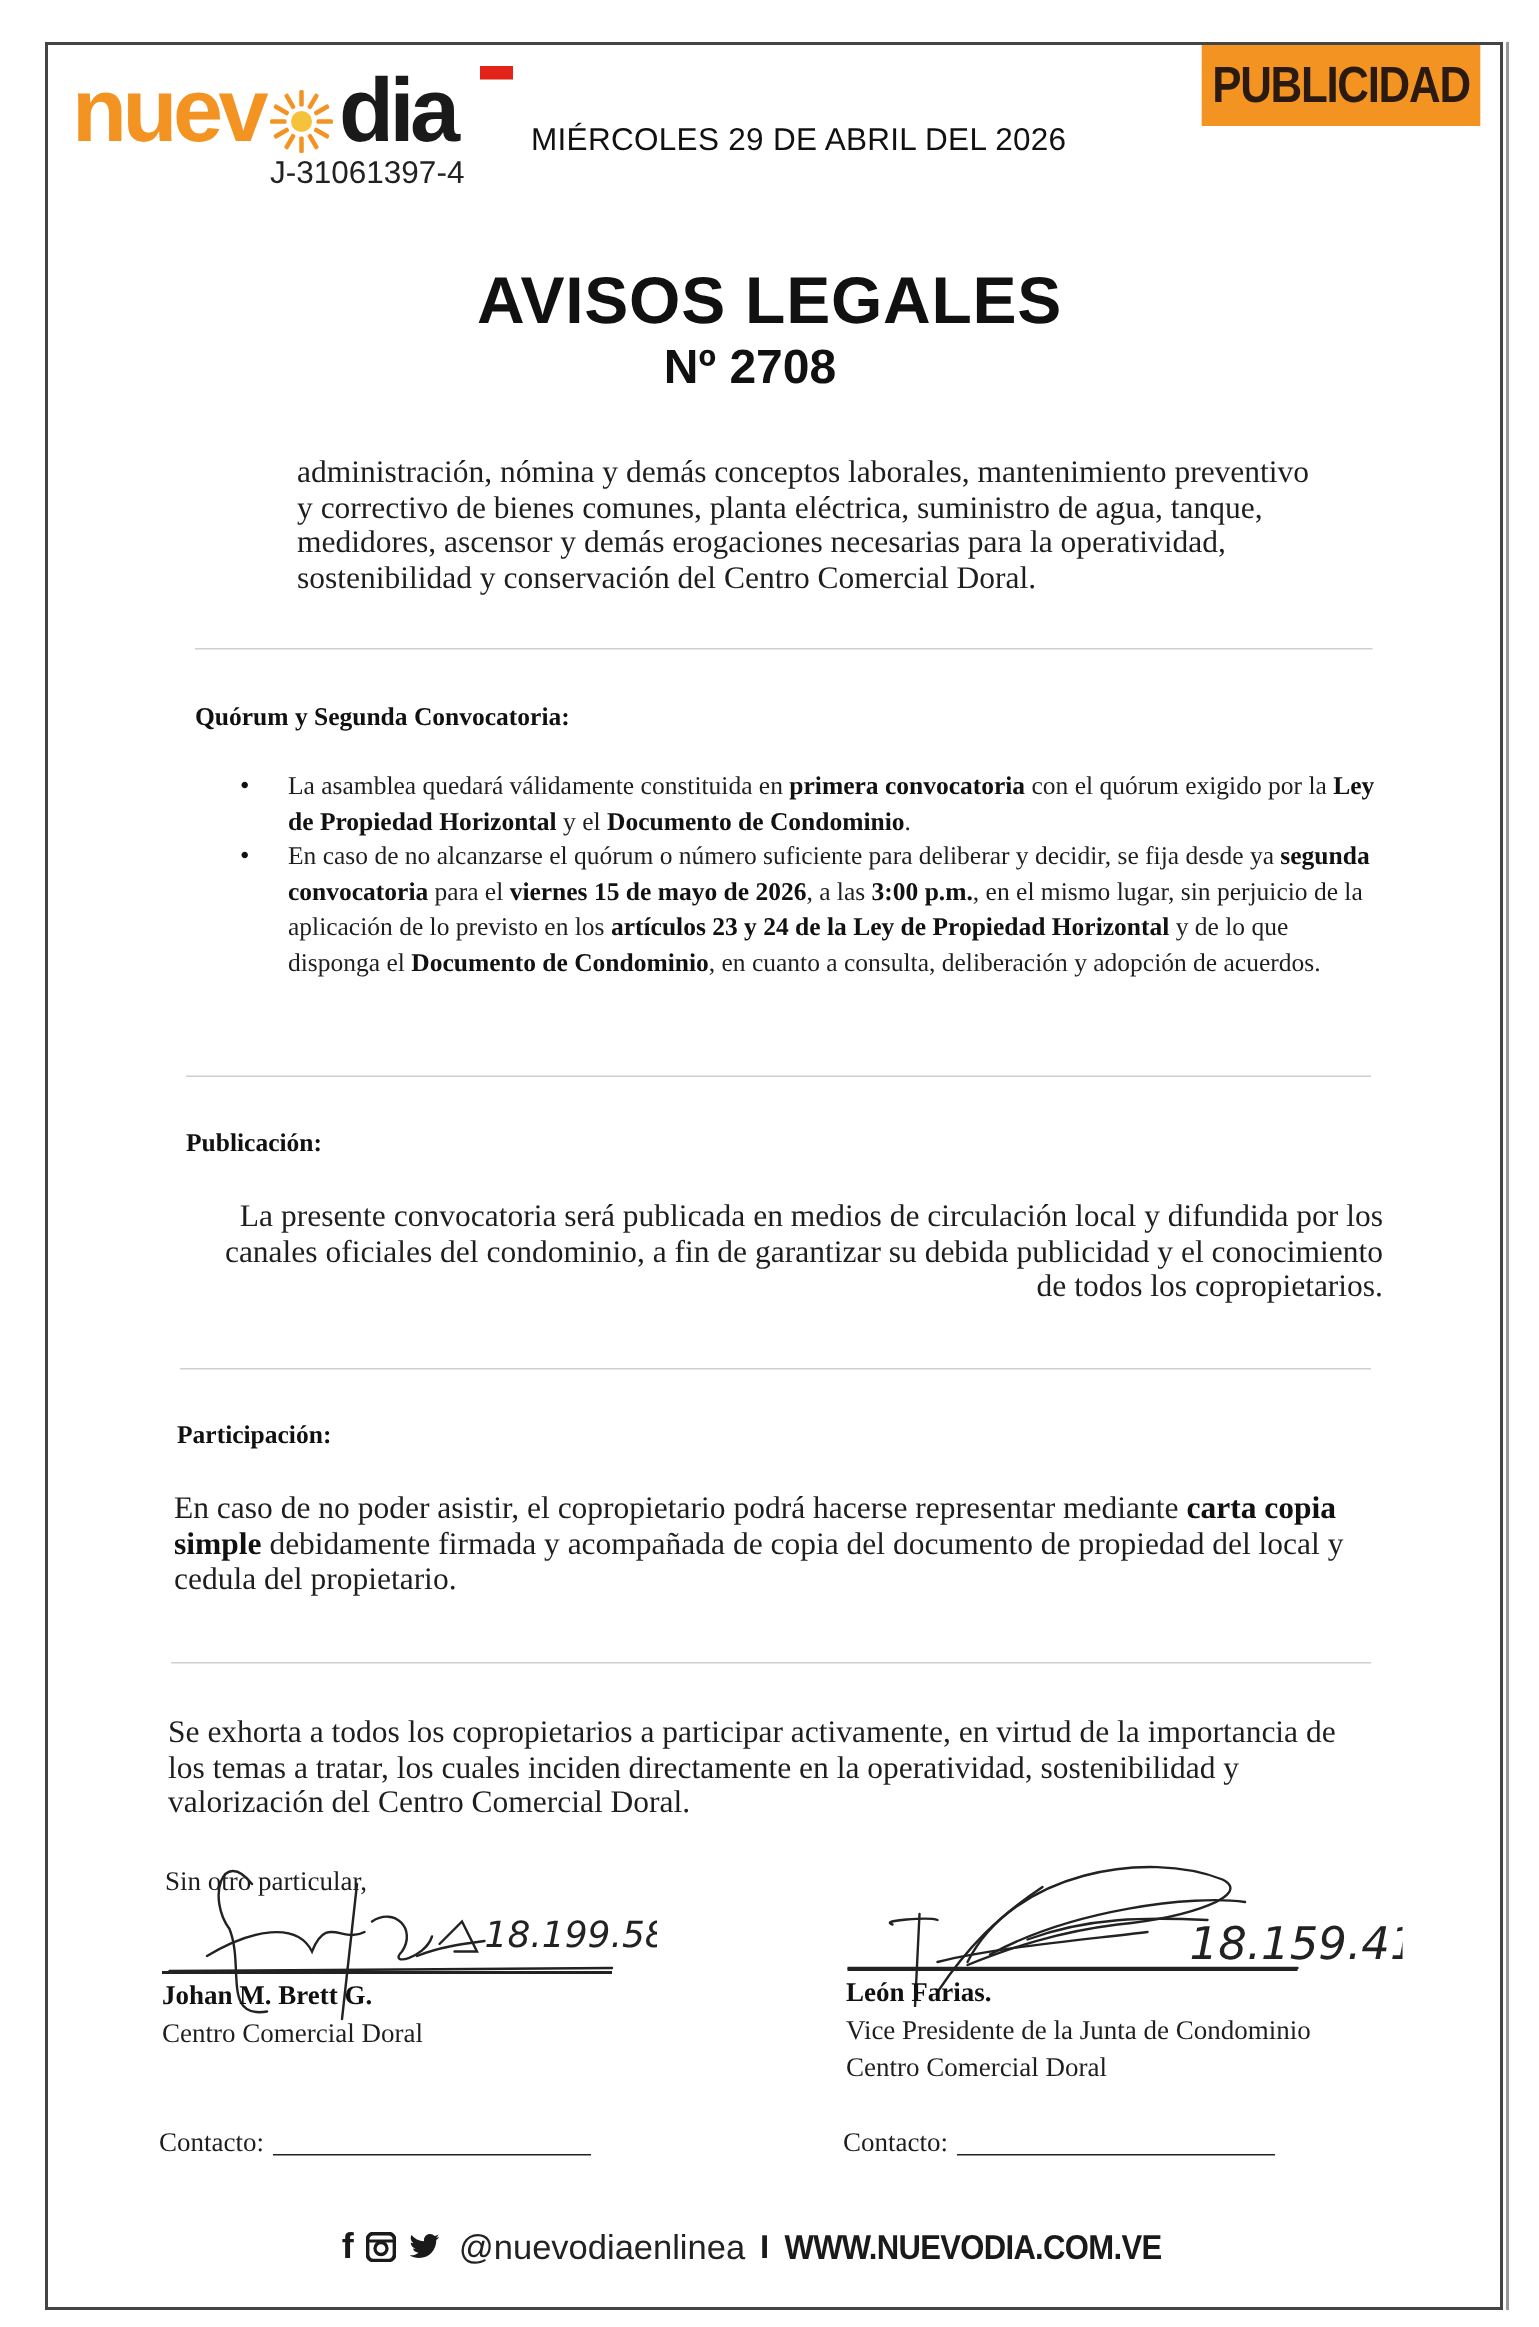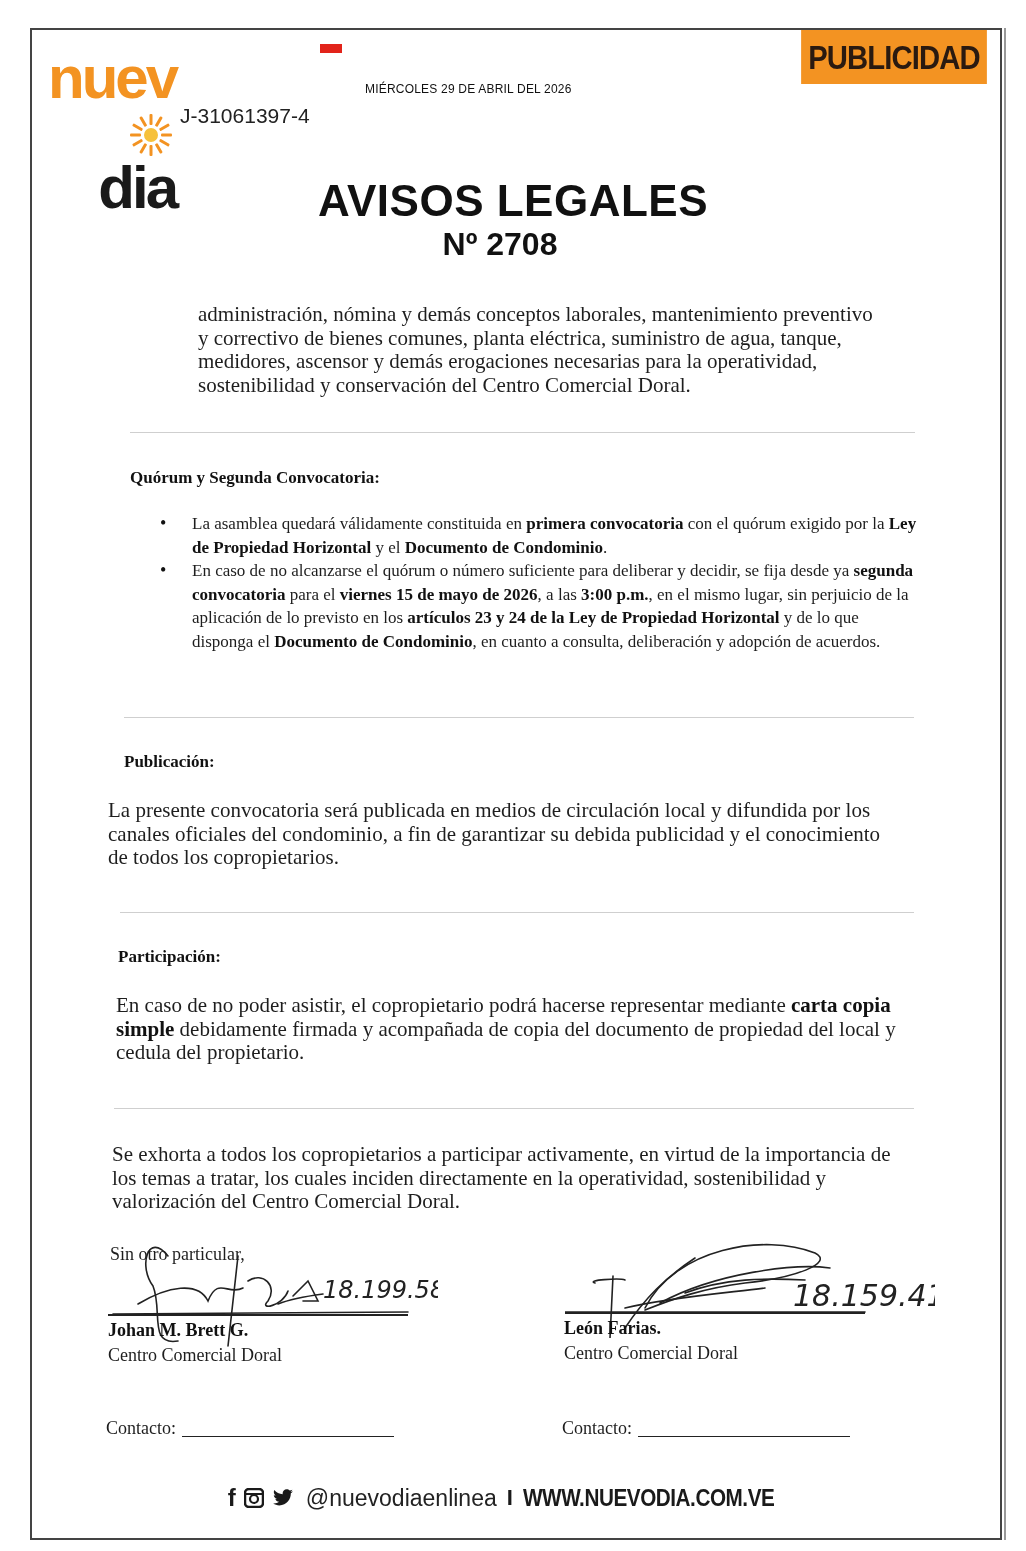--- a/index.html
+++ b/index.html
@@ -1,26 +1,26 @@
 <!DOCTYPE html>
 <html><head>
   <meta charset="utf-8">
   <style>
     html, body { margin: 0; padding: 0; background: #fff; }
     body { width: 1026px; height: 1551px; position: relative; overflow: hidden; font-family: "Liberation Serif", serif; color: #1a1a1a; }
     .frame { position: absolute; left: 30px; top: 28px; width: 972px; height: 1512px; border: 2px solid #444; box-sizing: border-box; background: #fff; }
     .right-edge { position: absolute; left: 1004px; top: 28px; width: 2px; height: 1512px; background: #999; }
-    .logo { position: absolute; left: 48px; top: 48px; height: 56px; display: flex; align-items: flex-end; font-family: "Liberation Sans", sans-serif; font-weight: 900; font-size: 60px; letter-spacing: -3px; line-height: 1; flex-direction: column; }
+    .logo { position: absolute; left: 48px; top: 48px; height: 56px; display: flex; align-items: flex-end; font-family: "Liberation Sans", sans-serif; font-weight: 900; font-size: 60px; letter-spacing: -3px; line-height: 1; }
     .logo .orange { color: #f39322; }
     .logo .dark { color: #1a1a1a; }
     .sun { display: inline-block; width: 46px; height: 46px; margin: 0 2px 4px 2px; position: relative; }
     .sun svg { width: 46px; height: 46px; }
     .logo .red-bar { position: absolute; left: 272px; top: -4px; width: 22px; height: 9px; background: #e2231a; }
     .rif { position: absolute; left: 180px; top: 104px; font-family: "Liberation Sans", sans-serif; font-size: 21px; color: #222; }
-    .date { position: absolute; left: 354px; top: 82px; font-family: "Liberation Sans", sans-serif; font-size: 12px; color: #111; letter-spacing: 0.2px; margin-left: 11px; }
+    .date { position: absolute; left: 354px; top: 82px; font-family: "Liberation Sans", sans-serif; font-size: 21px; color: #111; letter-spacing: 0.2px; }
     .badge { position: absolute; left: 786px; top: 30px; width: 216px; height: 54px; background: #f39322; display: flex; align-items: center; justify-content: center; font-family: "Liberation Sans", sans-serif; font-weight: 700; font-size: 34px; color: #2a1a10; letter-spacing: -1px; transform: scaleX(0.86); transform-origin: center; }
     .title { position: absolute; left: 0; width: 1026px; top: 176px; text-align: center; font-family: "Liberation Sans", sans-serif; font-weight: 900; font-size: 44px; color: #111; letter-spacing: 0.5px; }
     .number { position: absolute; left: 0; width: 1000px; top: 226px; text-align: center; font-family: "Liberation Sans", sans-serif; font-weight: 700; font-size: 32px; color: #111; }
     .para { position: absolute; font-size: 21px; line-height: 23.5px; color: #1e1e1e; }
     .para b { font-weight: 700; color: #111; }
     .heading { position: absolute; font-weight: 700; font-size: 17px; color: #111; }
     .rule { position: absolute; height: 1px; background: #cfcfcf; }
     ul.bullets { position: absolute; left: 160px; top: 512px; width: 760px; margin: 0; padding: 0; list-style: none; }
     ul.bullets li { position: relative; padding-left: 32px; font-size: 17px; line-height: 23.5px; color: #1e1e1e; }
     ul.bullets li::before { content: "\2022"; position: absolute; left: 0; top: 0; font-size: 18px; color: #111; }
@@ -86,21 +86,21 @@
 
 <div class="heading" style="left:130px; top:468px;">Quórum y Segunda Convocatoria:</div>
 <ul class="bullets">
   <li><span>La asamblea quedará válidamente constituida en </span><b>primera convocatoria</b><span> con el quórum exigido por la </span><b>Ley de Propiedad Horizontal</b><span> y el </span><b>Documento de Condominio</b><span>.</span></li>
   <li><span>En caso de no alcanzarse el quórum o número suficiente para deliberar y decidir, se fija desde ya </span><b>segunda convocatoria</b><span> para el </span><b>viernes 15 de mayo de 2026</b><span>, a las </span><b>3:00 p.m.</b><span>, en el mismo lugar, sin perjuicio de la aplicación de lo previsto en los </span><b>artículos 23 y 24 de la Ley de Propiedad Horizontal</b><span> y de lo que disponga el </span><b>Documento de Condominio</b><span>, en cuanto a consulta, deliberación y adopción de acuerdos.</span></li>
 </ul>
 
 <div class="rule" style="left:124px; top:717px; width:790px;"></div>
 
 <div class="heading" style="left:124px; top:752px;">Publicación:</div>
-<div class="para" style="left:108px; top:799px; width:790px;">La presente convocatoria será publicada en medios de circulación local y difundida por los canales oficiales del condominio, a fin de garantizar su debida publicidad y el conocimiento de todos los copropietarios.</div>
+<div class="para" style="left:132px; top:799px; width:790px;text-align:right;">La presente convocatoria será publicada en medios de circulación local y difundida por los canales oficiales del condominio, a fin de garantizar su debida publicidad y el conocimiento de todos los copropietarios.</div>
 
 <div class="rule" style="left:120px; top:912px; width:794px;"></div>
 
 <div class="heading" style="left:118px; top:947px;">Participación:</div>
 <div class="para" style="left:116px; top:994px; width:800px;"><span>En caso de no poder asistir, el copropietario podrá hacerse representar mediante </span><b>carta copia simple</b><span> debidamente firmada y acompañada de copia del documento de propiedad del local y cedula del propietario.</span></div>
 
 <div class="rule" style="left:114px; top:1108px; width:800px;"></div>
 
 <div class="para" style="left:112px; top:1143px; width:800px;">Se exhorta a todos los copropietarios a participar activamente, en virtud de la importancia de los temas a tratar, los cuales inciden directamente en la operatividad, sostenibilidad y valorización del Centro Comercial Doral.</div>
 
@@ -137,20 +137,21 @@
     <path d="M120 65 C160 50, 200 50, 240 52"></path>
     <path d="M60 80 C100 70, 160 65, 200 60"></path>
     <path d="M130 30 C100 50, 80 70, 60 100"></path>
     <path d="M0 84 L300 84"></path>
   </g>
   <text x="228" y="78" font-family="DejaVu Sans, sans-serif" font-style="italic" font-size="30" fill="#222">18.159.419</text>
 </svg>
 <div class="sig-line" style="left:565px; top:1312px; width:300px;"></div>
 <div class="sig-block" style="left:564px; top:1316px;">
   <div class="sig-name">León Farias.</div>
+  <div>Vice Presidente de la Junta de Condominio</div>
   <div>Centro Comercial Doral</div>
 </div>
 <div class="contact" style="left:562px; top:1418px;">
   <span>Contacto:</span>
   <span class="blank"></span>
 </div>
 
 <div class="footer">
   <span class="icon">f</span>
   <span class="icon">

